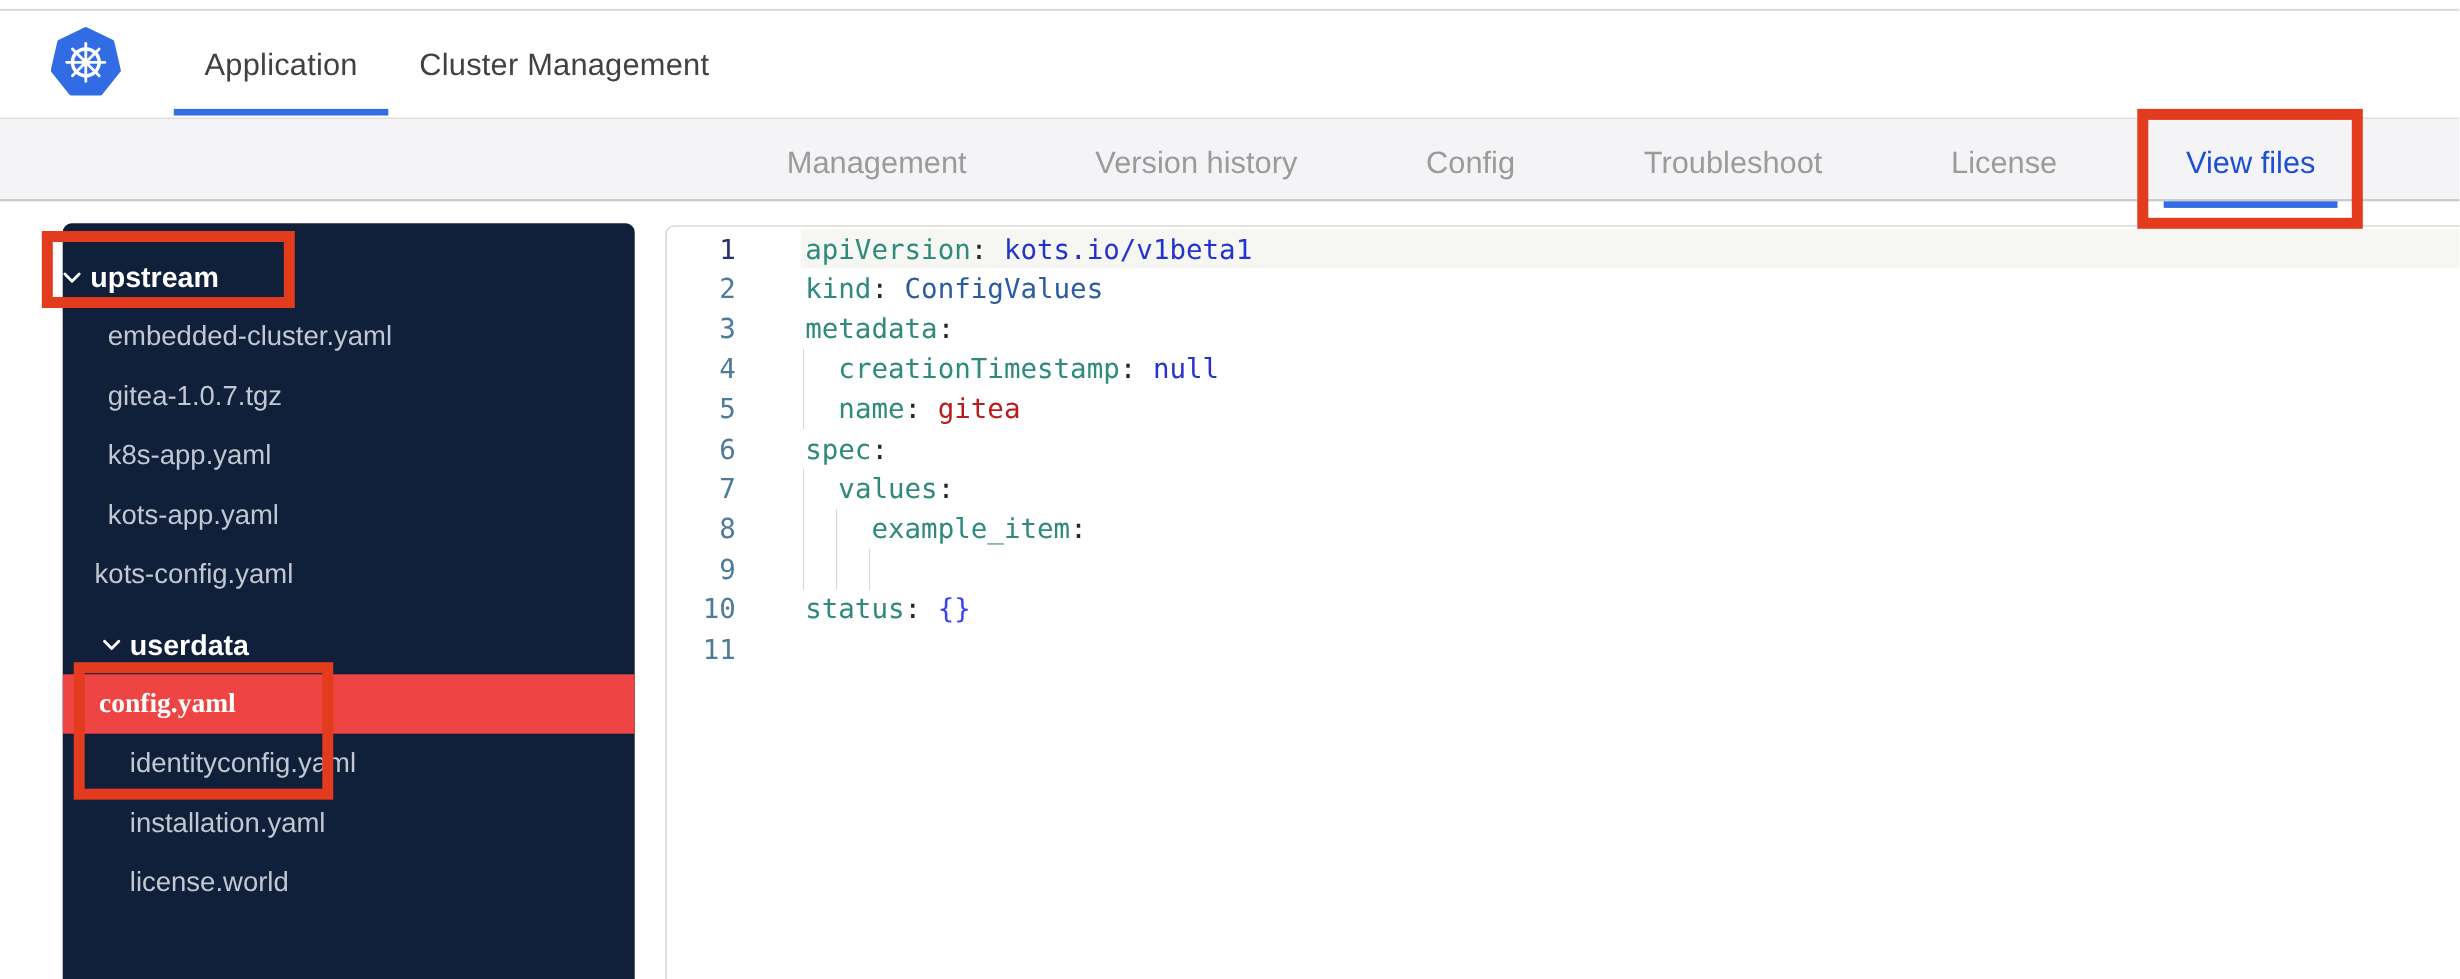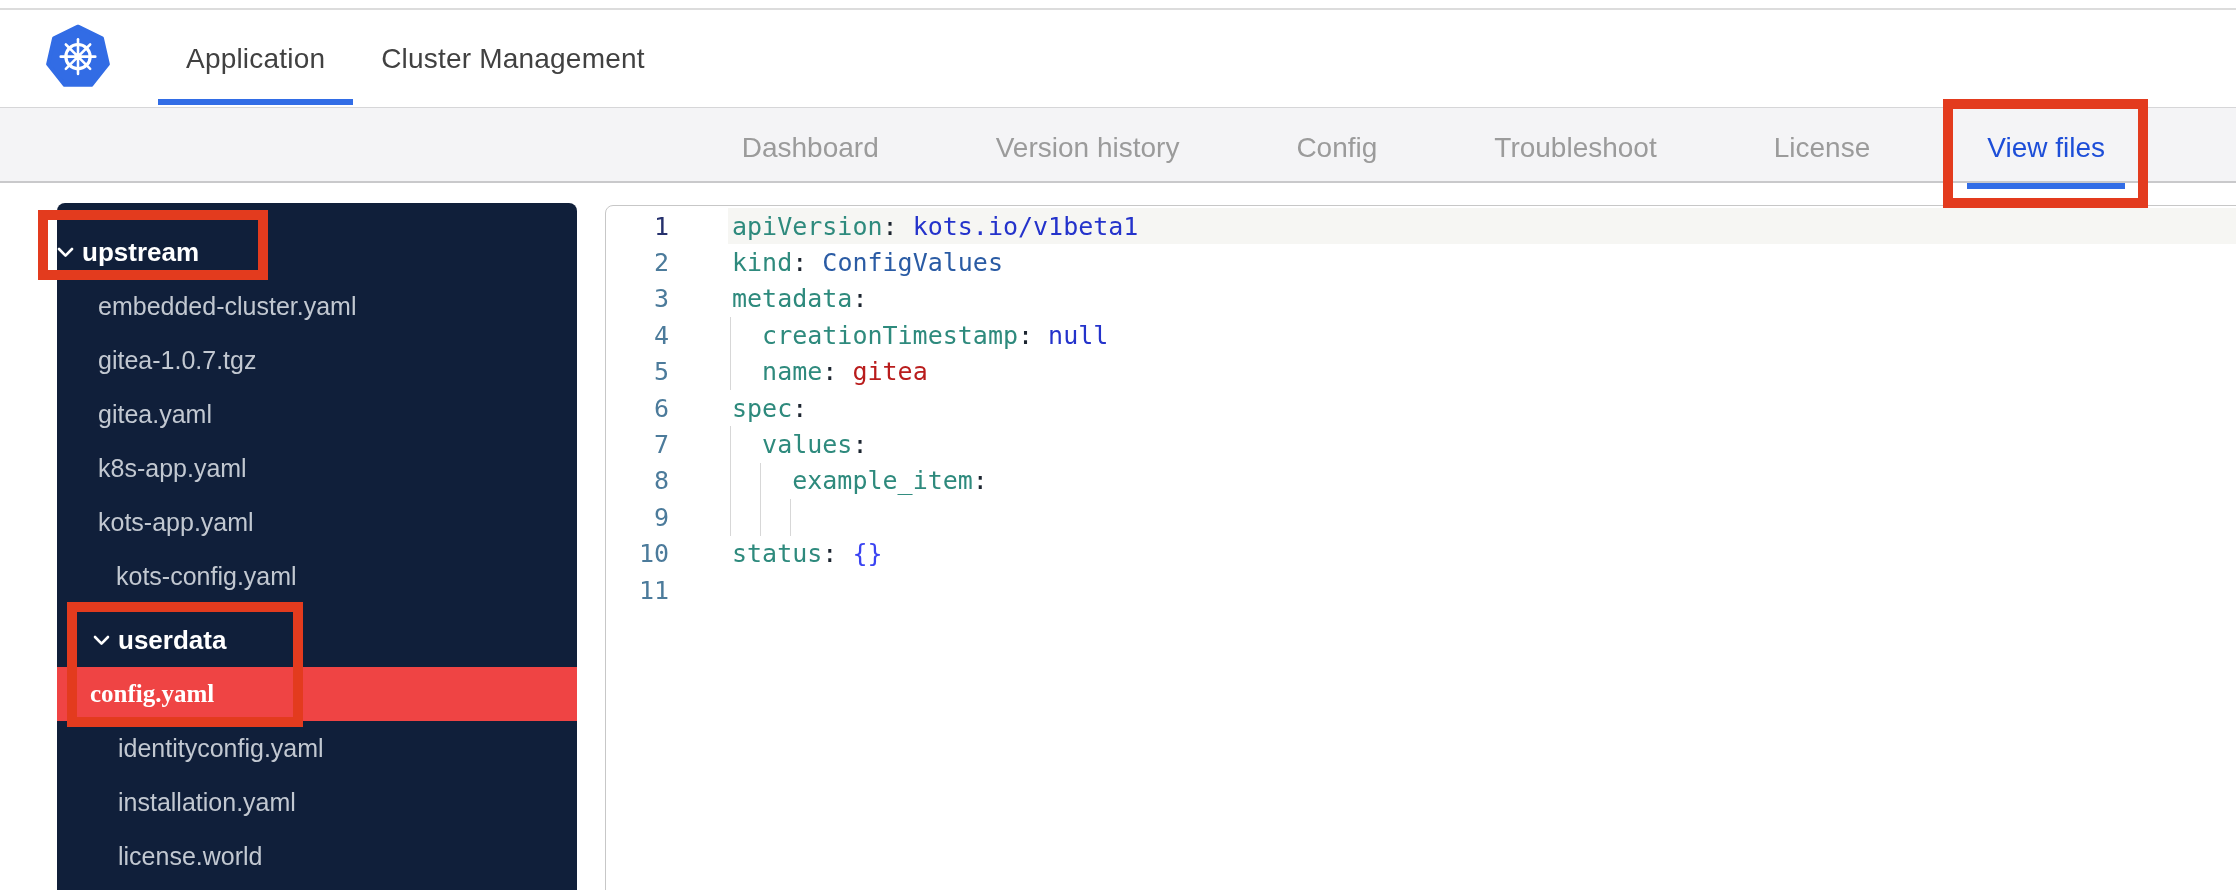--- a/index.html
+++ b/index.html
@@ -91,21 +91,21 @@
           <div class="underline" style="background: rgb(50, 109, 230);"></div>
         </div>
         <div class="top-tab">
           <span class="lbl">Cluster Management</span>
         </div>
       </div>
   </header>
 
   <nav class="subnav" id="subnav">
       <div class="subnav-item">
-        <span class="lbl">Dashboard</span>
+        <span class="lbl">Management</span>
       </div>
       <div class="subnav-item">
         <span class="lbl">Version history</span>
       </div>
       <div class="subnav-item">
         <span class="lbl">Config</span>
       </div>
       <div class="subnav-item">
         <span class="lbl">Troubleshoot</span>
       </div>
@@ -127,29 +127,26 @@
         </span>
         <span class="flabel">upstream</span>
       </div>
       <div class="tree-row" style="padding-left: 41px;">
         <span class="filelabel">embedded-cluster.yaml</span>
       </div>
       <div class="tree-row" style="padding-left: 41px;">
         <span class="filelabel">gitea-1.0.7.tgz</span>
       </div>
       <div class="tree-row" style="padding-left: 41px;">
-        <span class="filelabel">gitea.yaml</span>
-      </div>
-      <div class="tree-row" style="padding-left: 41px;">
         <span class="filelabel">k8s-app.yaml</span>
       </div>
       <div class="tree-row" style="padding-left: 41px;">
         <span class="filelabel">kots-app.yaml</span>
       </div>
-      <div class="tree-row" style="padding-left: 59px;">
+      <div class="tree-row" style="padding-left: 29px;">
         <span class="filelabel">kots-config.yaml</span>
       </div>
       <div class="tree-row gap-before" style="padding-left: 36px;">
         <span class="chev">
           <svg width="17" height="13" viewBox="0 0 17 13">
             <polyline points="2,3 8.5,9.6 15,3" fill="none" stroke="#ffffff" stroke-width="2.6" stroke-linecap="round" stroke-linejoin="round"></polyline>
           </svg>
         </span>
         <span class="flabel">userdata</span>
       </div>

